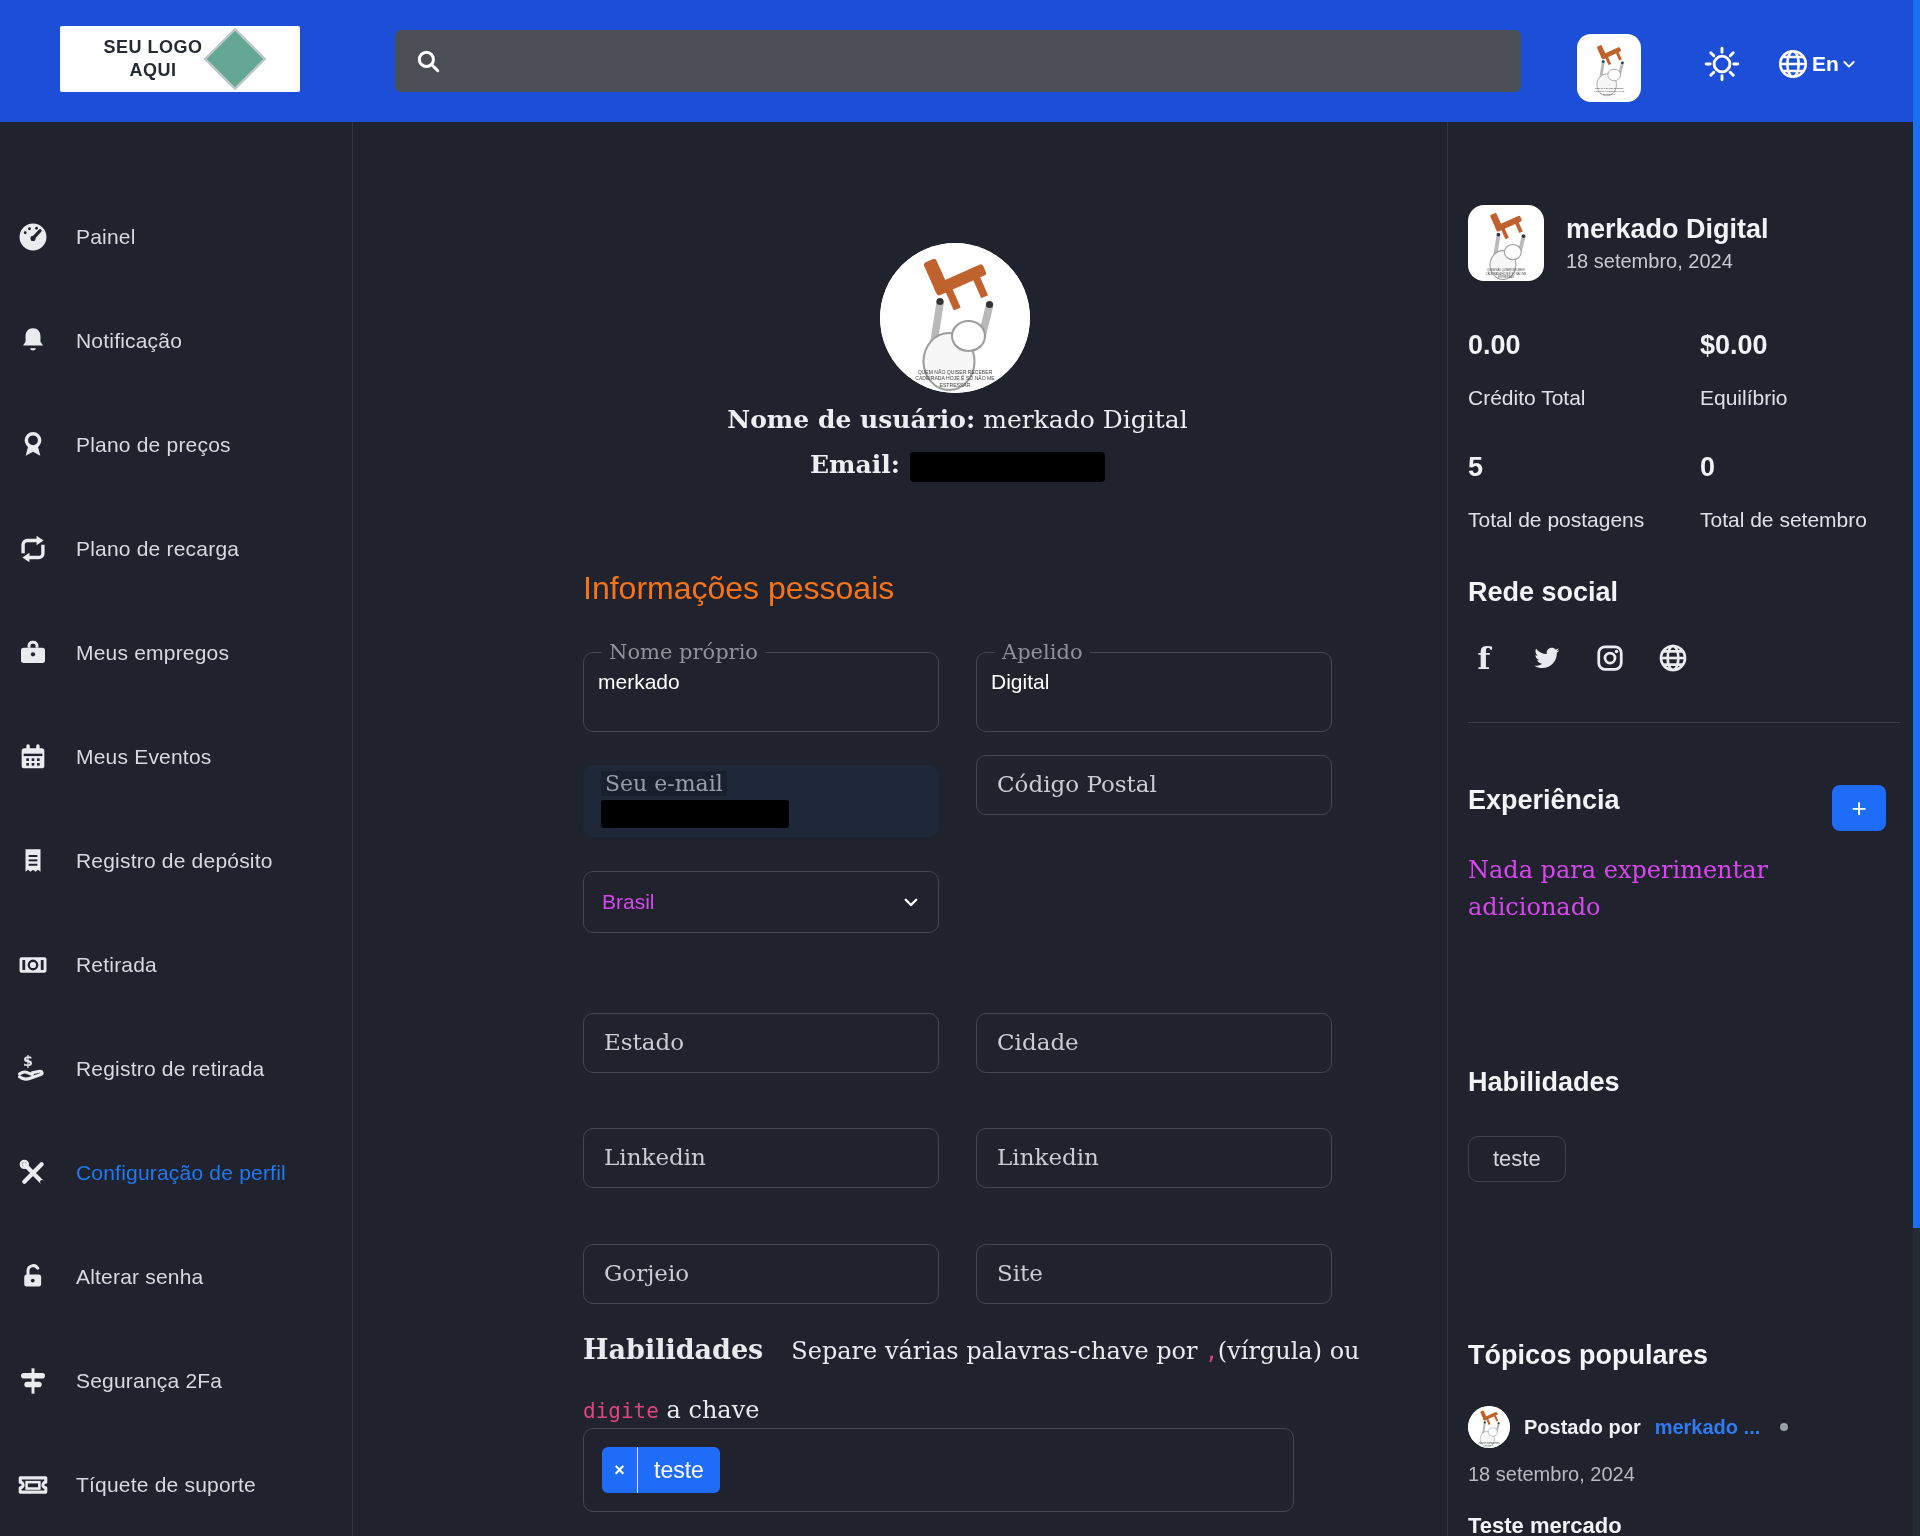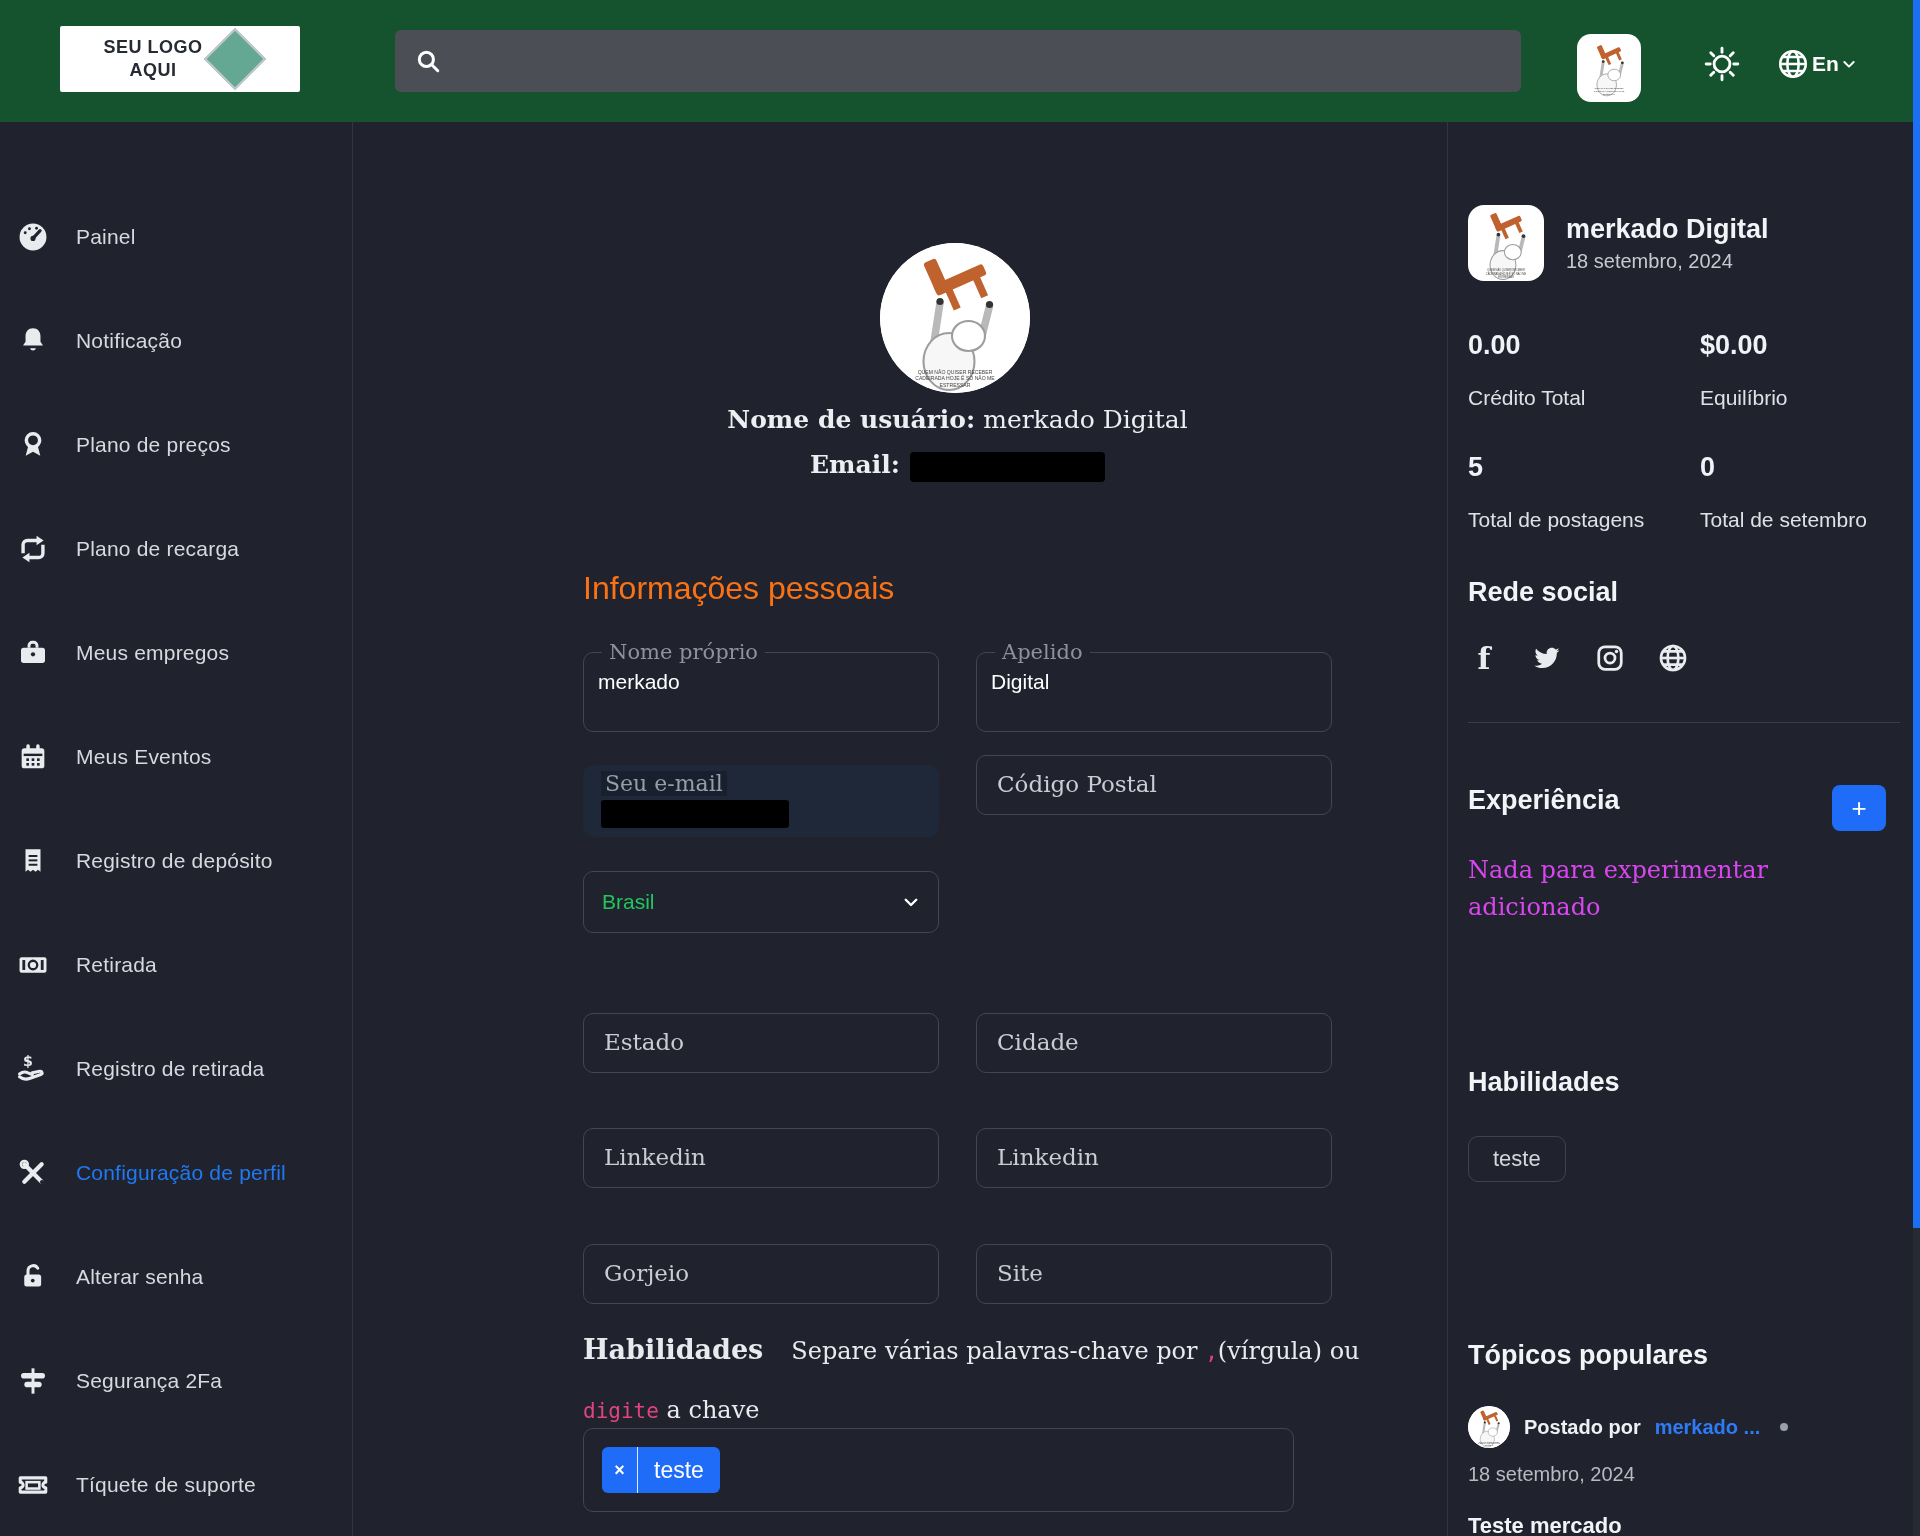--- a/index.html
+++ b/index.html
@@ -1,20 +1,20 @@
 <!DOCTYPE html>
 <html><head>
 <meta charset="utf-8">
 <style>
   * { margin:0; padding:0; box-sizing:border-box; }
   html,body { width:1920px; height:1536px; overflow:hidden; }
   body { background:#20232e; font-family:"Liberation Sans", sans-serif; color:#eceef2; position:relative; }
 
   
-  .topbar { position:absolute; left:0; top:0; width:1920px; height:122px; background:#14532d; }
+  .topbar { position:absolute; left:0; top:0; width:1920px; height:122px; background:#1d4ed8; }
   .logo { position:absolute; left:60px; top:26px; width:240px; height:66px; background:#ffffff; border-radius:2px;
           display:flex; align-items:center; justify-content:center; gap:10px; }
   .logo-text { font-weight:800; font-size:18px; line-height:1.3; color:#262b33; text-align:center; letter-spacing:.5px; }
   .logo-diamond { width:44px; height:44px; background:#64a893; border:2px solid #c3c7cd; transform:rotate(45deg); }
   .search { position:absolute; left:395px; top:30px; width:1126px; height:62px; background:#4c4e55; border-radius:6px;
             display:flex; align-items:center; padding:0 20px; }
   .search input { flex:1; background:transparent; border:none; outline:none; color:#fff; font-size:20px; margin-left:14px; }
   .top-avatar { position:absolute; left:1577px; top:34px; width:64px; height:68px; background:#fff; border-radius:14px;
                 display:flex; align-items:center; justify-content:center; overflow:hidden; }
   .sun-btn { position:absolute; left:1700px; top:44px; width:44px; height:40px; display:flex; align-items:center; justify-content:center; }
@@ -55,21 +55,21 @@
                  color:#fff; font-size:21px; padding:0 20px; outline:none; }
   .plain-input::placeholder { font-family:"DejaVu Serif", serif; font-size:23px; color:#c9ccd3; opacity:1; }
 
   .email-field { width:356px; height:72px; background:#1e2838; border-radius:10px; padding:6px 0 0 18px;margin-top:13px; }
   .email-field .efl { display:inline-block; font-family:"DejaVu Serif", serif; font-size:22px; color:#989dab;
                       background:rgba(0,0,0,.18); padding:0 4px; }
   .email-field .redact2 { display:block; width:188px; height:28px; background:#000; border-radius:3px; margin-top:4px; }
 
   .select-box { width:356px; height:62px; border:1px solid #43464f; border-radius:10px; display:flex; align-items:center;
                 padding:0 18px; cursor:pointer; }
-  .select-box .sv { flex:1; font-size:21px; color:#22c55e; }
+  .select-box .sv { flex:1; font-size:21px; color:#d946ef; }
 
   .phone-box { width:356px; height:66px; border:2px solid #2b6cd4; border-radius:10px; display:flex; align-items:stretch; overflow:hidden; }
   .phone-prefix { width:74px; background:#dde0e4; display:flex; align-items:center; justify-content:center;
                   color:#ffffff; font-size:22px; border-radius:8px 0 0 8px; }
   .phone-box input { flex:1; background:transparent; border:none; outline:none; color:#fff; font-size:20px; padding:0 22px; }
   .phone-box input::placeholder { color:#9aa0a8; font-family:"Liberation Sans", sans-serif; opacity:1; }
 
   .skills-line { position:absolute; left:583px; top:1334px; font-family:"DejaVu Serif", serif; font-size:24px; color:#e8eaee; }
   .skills-line b { font-size:27px; font-weight:700; margin-right:28px; }
   .code-pink { font-family:"DejaVu Sans Mono", monospace; color:#e0447f; font-size:21px; }

